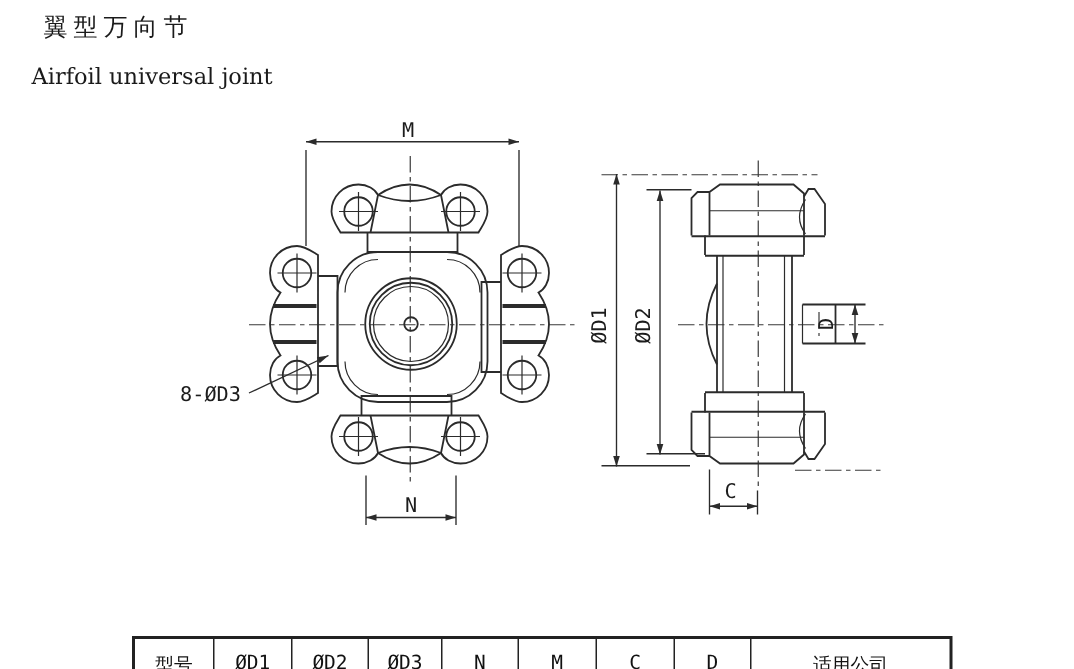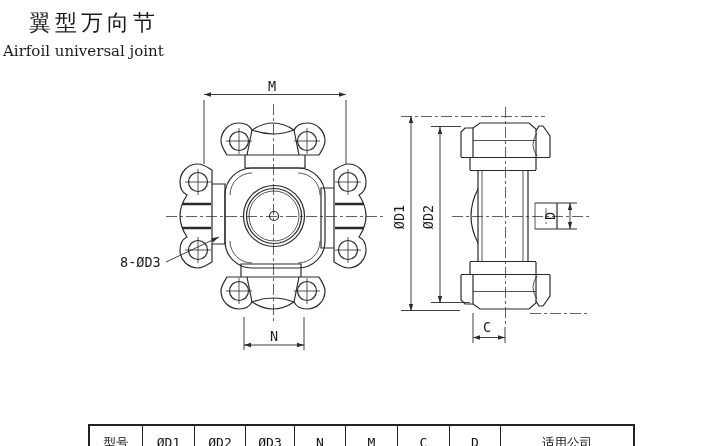--- a/index.html
+++ b/index.html
@@ -4,25 +4,25 @@
 <style>
   html,body{margin:0;padding:0;}
   body{
     width:716px;height:446px;overflow:hidden;position:relative;
     background:#ffffff;
     font-family:"DejaVu Sans", sans-serif;
   }
   .title-zh{
     position:absolute;left:29px;top:8px;
     font-family:Liberation Mono, monospace;
-    font-size:22px;color:#1a1a1a;letter-spacing:4px;font-weight:400;
+    font-size:16px;color:#1a1a1a;letter-spacing:4px;font-weight:400;
     white-space:nowrap;
   }
   .title-en{
-    position:absolute;left:3px;top:42px;
+    position:absolute;left:21px;top:42px;
     font-family:"DejaVu Serif", serif;
     font-size:15px;color:#1a1a1a;letter-spacing:0px;
     white-space:nowrap;
   }
   svg.drawing{position:absolute;left:0;top:0;}
   svg.drawing path, svg.drawing line, svg.drawing rect, svg.drawing circle{
     fill:none;stroke:#2b2b2b;stroke-width:1.2;
   }
   svg.drawing .thin{stroke-width:0.8;}
   svg.drawing .thick{stroke-width:2.6;}

